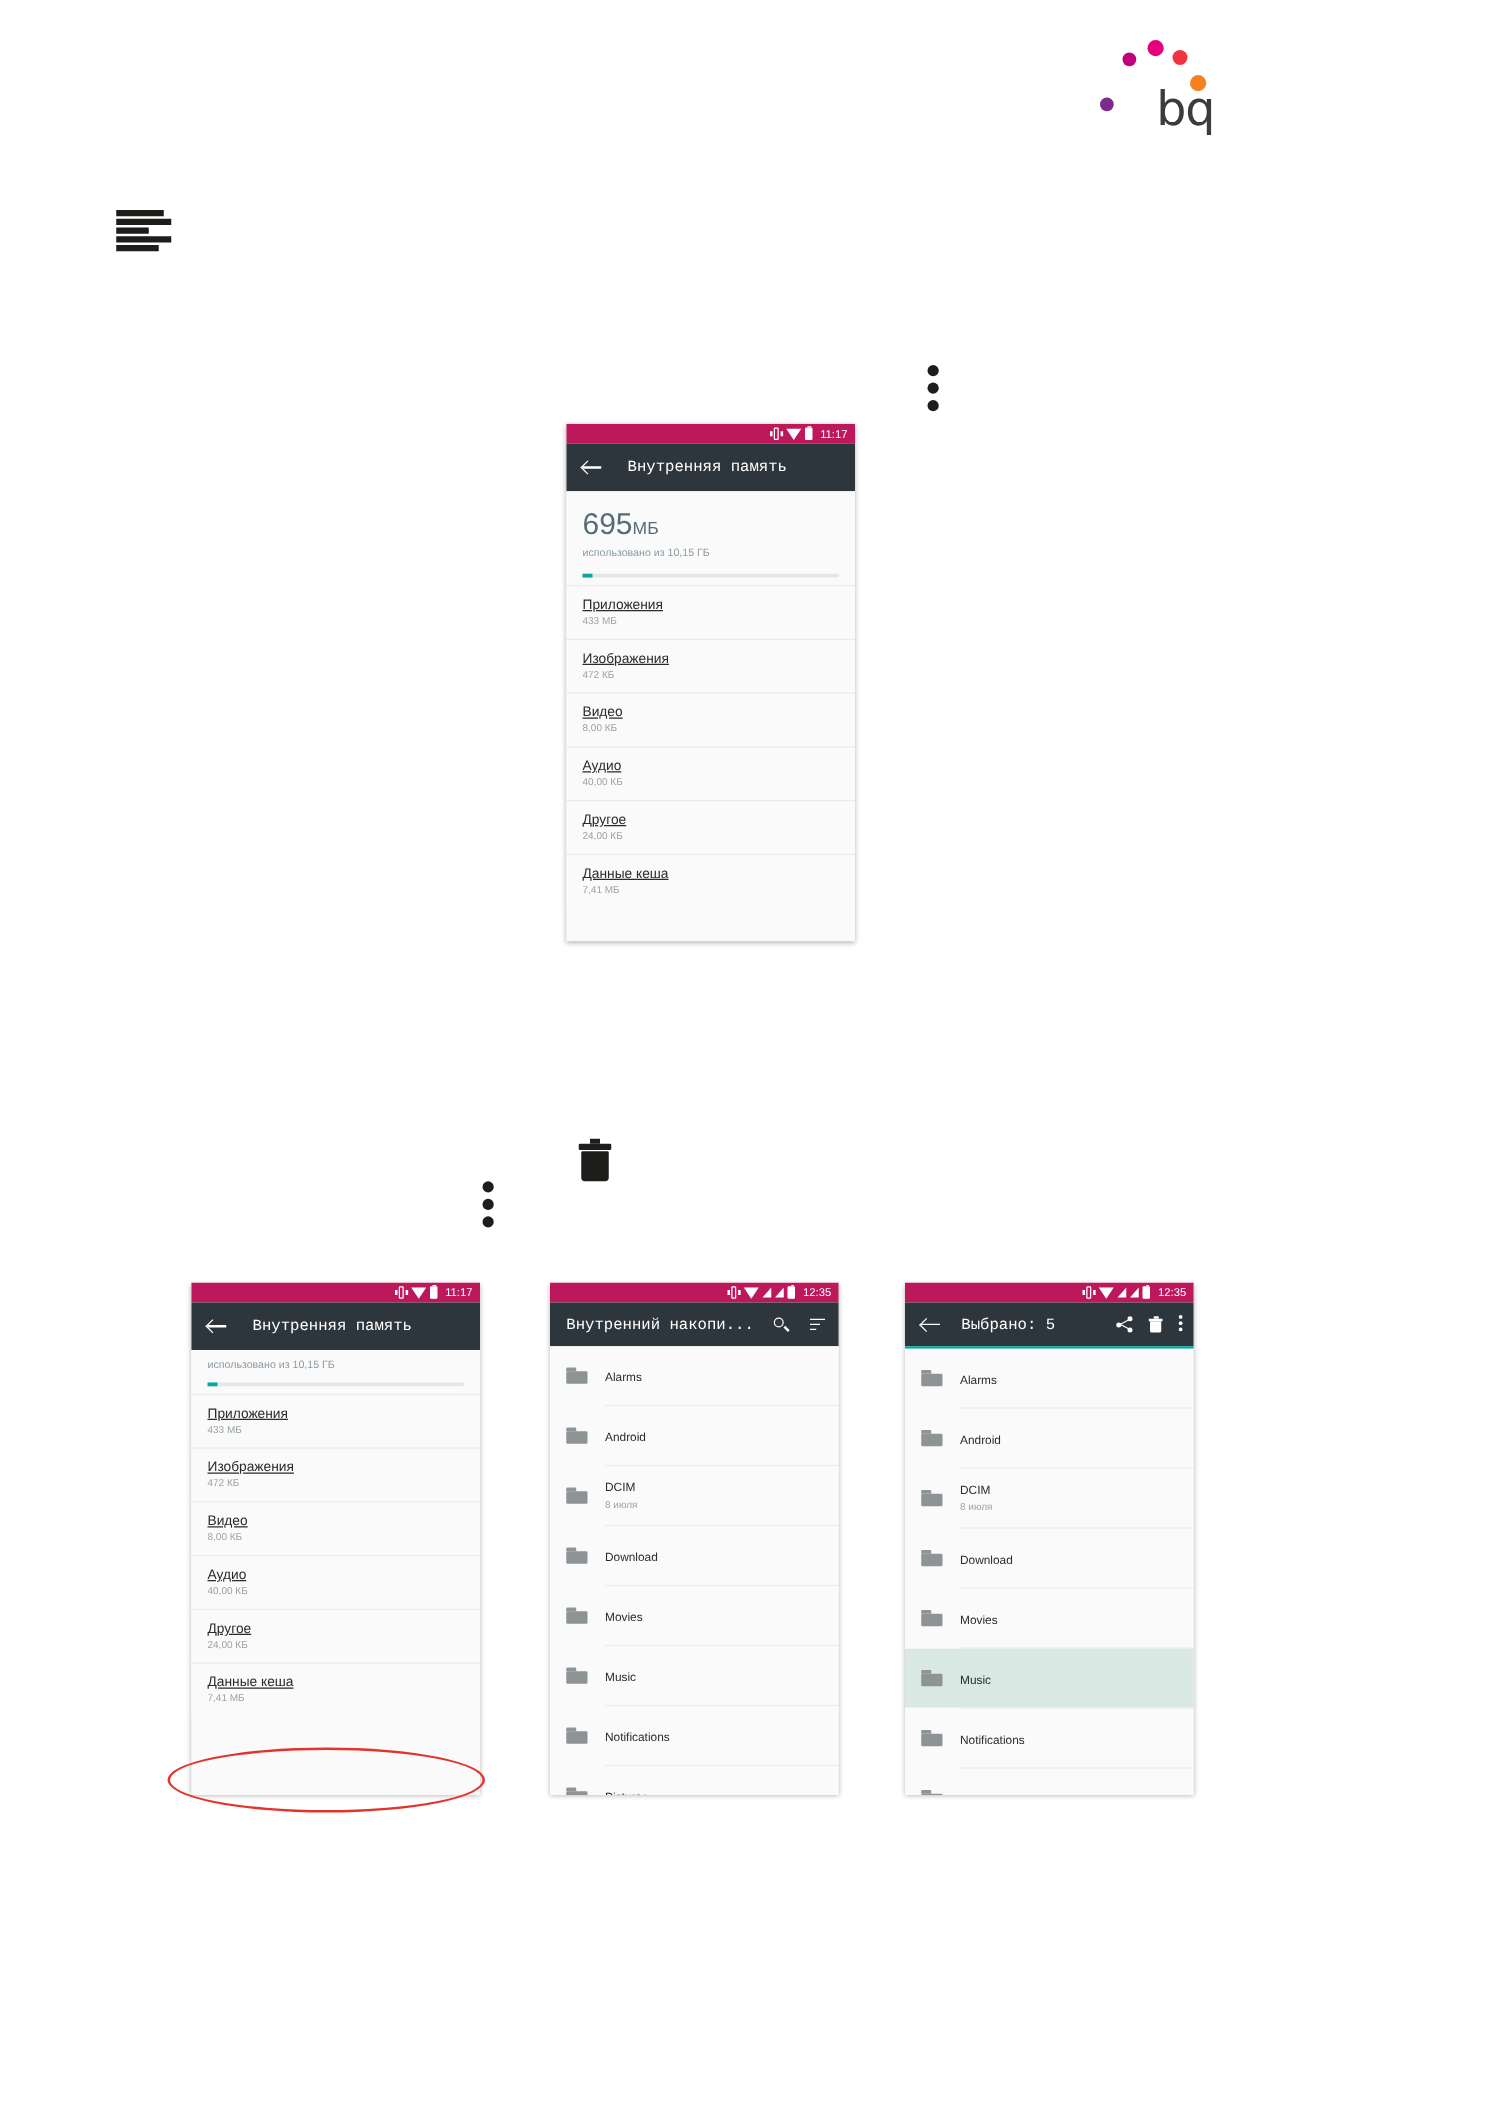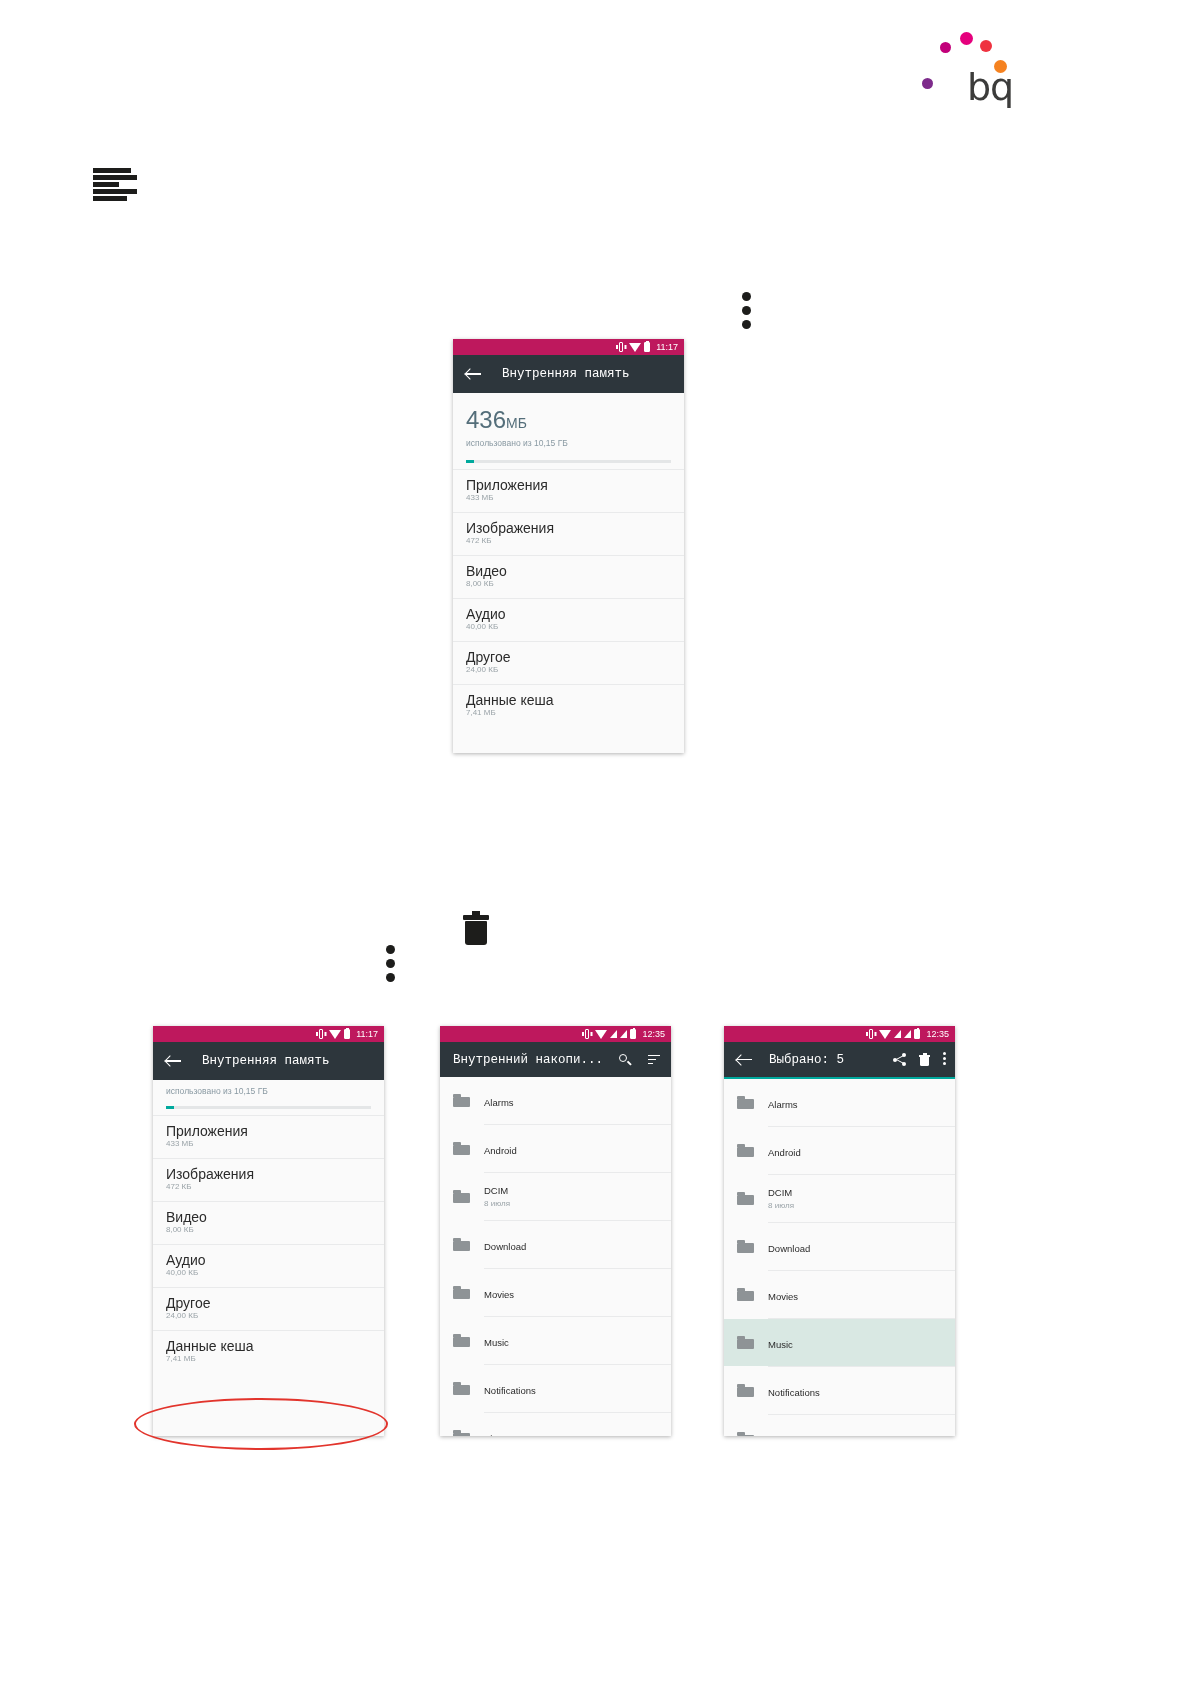--- a/index.html
+++ b/index.html
@@ -4,21 +4,21 @@
 <style>
   html,body{margin:0;padding:0;}
   body{
     width:1191px;height:1684px;background:#ffffff;position:relative;
     font-family:"Liberation Sans","DejaVu Sans",sans-serif;
     -webkit-font-smoothing:antialiased;
   }
   .abs{position:absolute;}
 
   
-  #bq-logo{left:922px;top:22px;width:90px;height:84px;text-align:center;}
+  #bq-logo{left:880px;top:22px;width:90px;height:84px;text-align:center;}
   #bq-logo .dot{position:absolute;border-radius:50%;}
   #bq-logo .bq-text{
     position:absolute;left:45px;top:46px;font-size:38px;line-height:38px;
     color:#3c3c3b;font-family:"DejaVu Sans",sans-serif;font-weight:400;letter-spacing:-1px;
   }
 
   
   #menu-lines{left:93px;top:168px;width:44px;height:34px;}
   #menu-lines i{position:absolute;left:0;height:5px;background:#1d1d1b;}
   #menu-lines i:nth-child(1){top:0;width:38px;}
@@ -66,21 +66,21 @@
 
   
   .sum{padding:14px 13px 6px 13px;background:#fafafa;}
   .sum .big{color:#546e7a;font-size:24px;line-height:26px;font-weight:300;}
   .sum .big span.unit{font-size:14px;}
   .sum .sub{color:#8a9aa3;font-size:8.5px;margin-top:2px;}
   .bar{height:3px;background:#e4e6e7;margin-top:12px;position:relative;}
   .bar .fill{position:absolute;left:0;top:0;height:3px;background:#00a99d;}
 
   .srow{padding:9px 13px 9px 13px;border-top:1px solid #e9eaeb;background:#fafafa;}
-  .srow .l1{font-size:14px;color:#2b2b2b;line-height:12px;}
+  .srow .l1{font-size:11px;color:#2b2b2b;line-height:12px;text-decoration:underline;}
   .srow .l2{font-size:8px;color:#9aa3a8;line-height:11px;margin-top:1px;}
 
   
   .frow{display:flex;align-items:center;height:47px;box-sizing:border-box;padding-left:13px;background:#fafafa;}
   .frow.sel{background:#d9e8e3;}
   .fsep{height:1px;background:#e9eaeb;margin-left:44px;}
   .folder{width:17px;height:13px;position:relative;flex:0 0 auto;margin-right:14px;}
   .folder .tab{position:absolute;left:0;top:0;width:8px;height:3px;background:#8e9396;border-radius:1px 1px 0 0;}
   .folder .body{position:absolute;left:0;top:2.5px;width:17px;height:10.5px;background:#8e9396;border-radius:1px;}
   .fname{font-size:9.5px;color:#2b2b2b;line-height:12px;}
@@ -162,21 +162,21 @@
       <span class="st-time">11:17</span>
     </div>
   </div>
   <div class="appbar" style="height:38px;padding:0 13px;">
     <span class="arrow-back"></span>
     <span class="title" style="margin-left:20px;">Внутренняя память</span>
   </div>
 
   <div class="sum">
     <div class="big">
-      <span>436</span><span class="unit">МБ</span>
+      <span>695</span><span class="unit">МБ</span>
     </div>
     <div class="sub">использовано из 10,15 ГБ</div>
     <div class="bar">
       <span class="fill" style="width:4%"></span>
     </div>
   </div>
 
   <div>
     <div class="srow">
       <div class="l1">Приложения</div>

